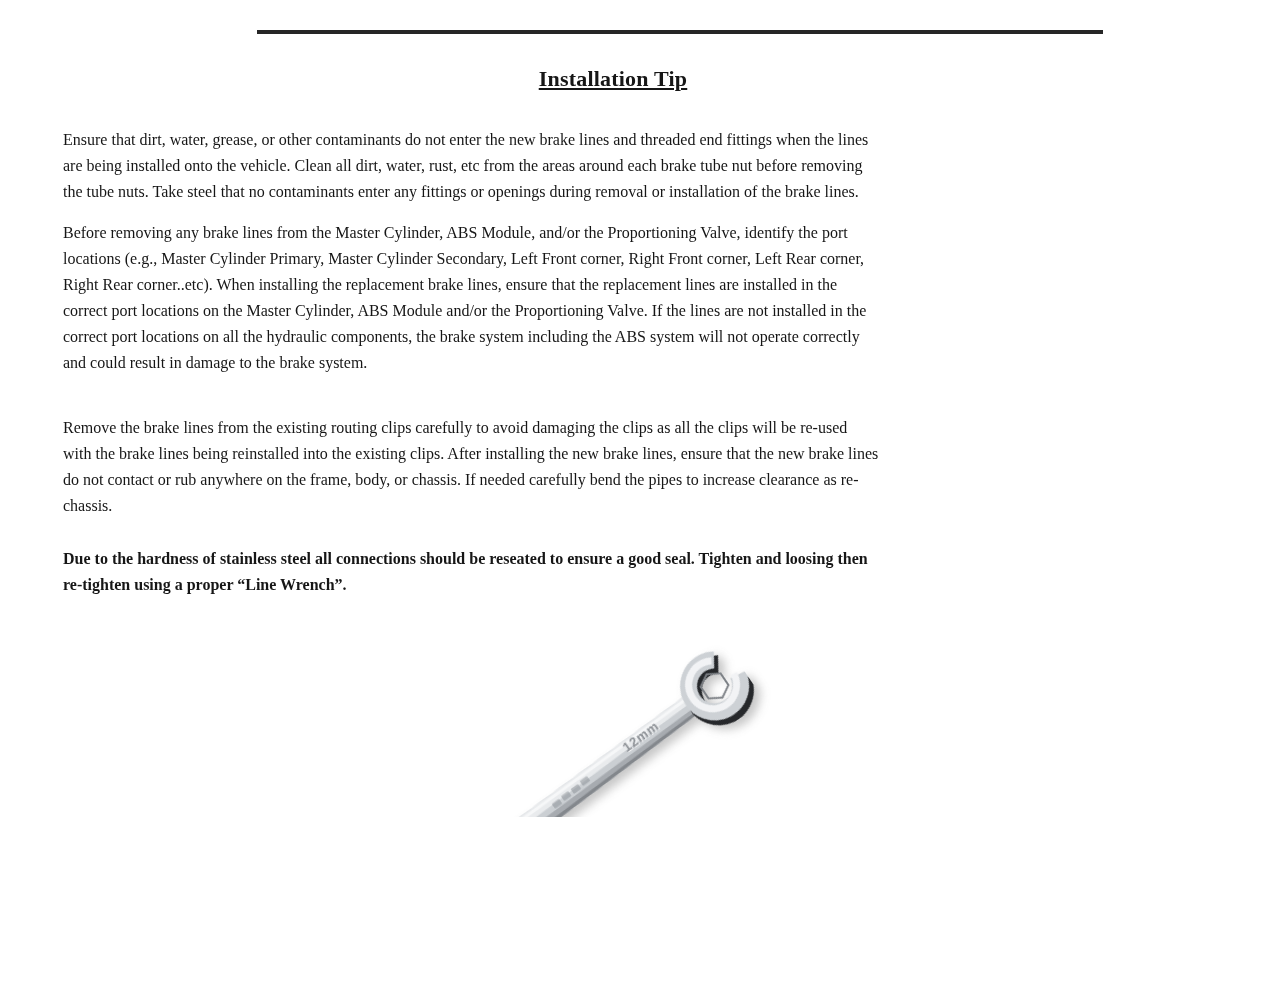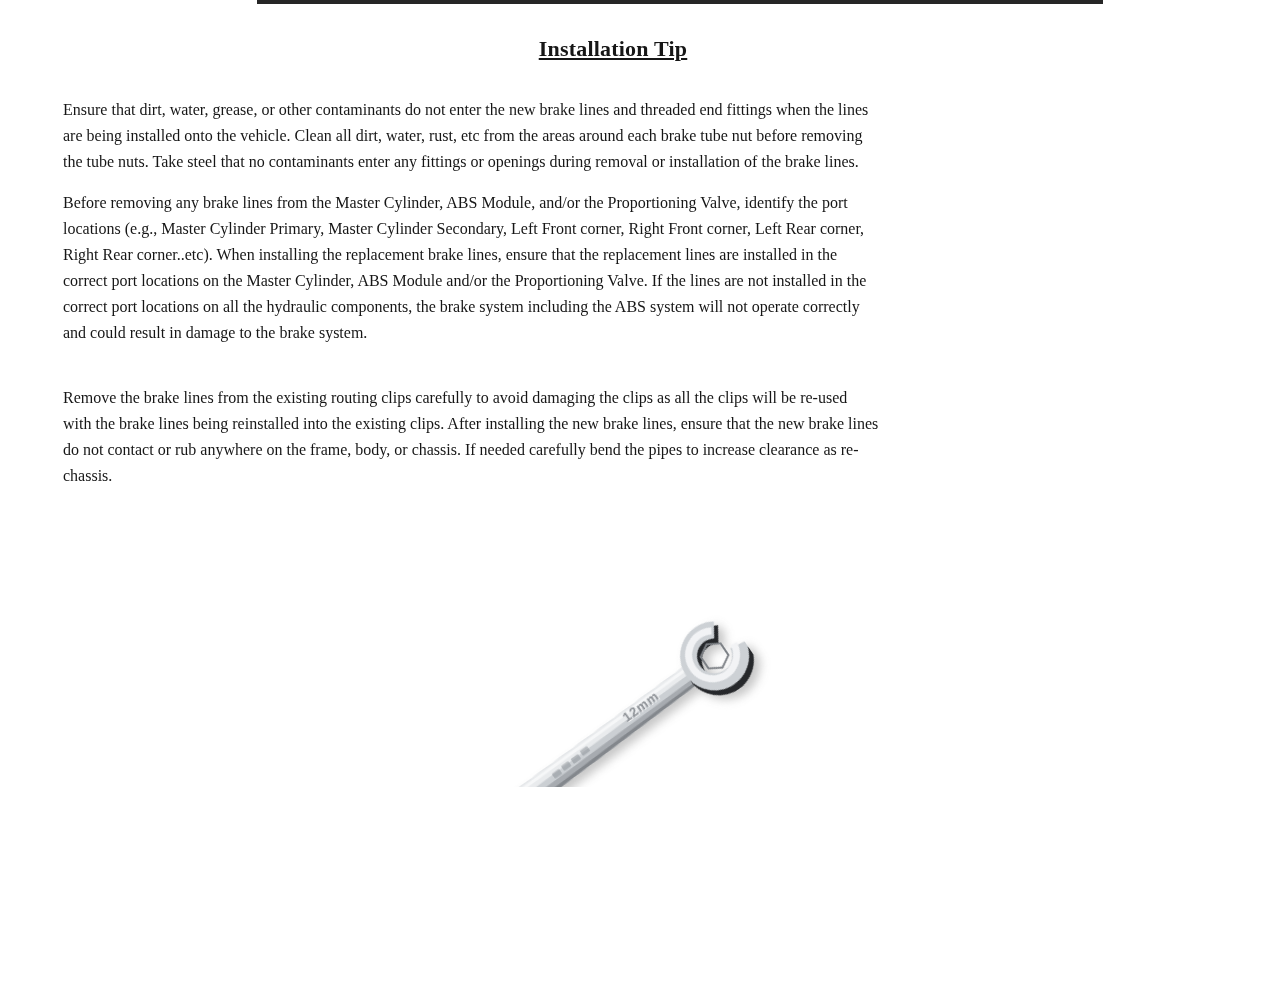--- a/index.html
+++ b/index.html
@@ -3,20 +3,21 @@
 <meta charset="utf-8">
 <style>
   html,body{margin:0;padding:0;background:#ffffff;}
   .page{
     position:relative;
     width:1280px;height:787px;
     background:#ffffff;
     font-family:"Liberation Serif", serif;
     color:#161616;
     overflow:hidden;
+    margin-top:30px;
   }
   .top-crop-bar{
     position:absolute;
     left:257px;top:0;
     width:846px;height:4px;
     background:#262626;
   }
   .title-wrap{
     position:absolute;
     left:63px;top:36px;
@@ -80,20 +81,24 @@
     <span class="ln">and could result in damage to the brake system.</span>
   </div>
 
   <div class="para" style="top:385px">
     <span class="ln">Remove the brake lines from the existing routing clips carefully to avoid damaging the clips as all the clips will be re-used</span>
     <span class="ln">with the brake lines being reinstalled into the existing clips. After installing the new brake lines, ensure that the new brake lines</span>
     <span class="ln">do not contact or rub anywhere on the frame, body, or chassis. If needed carefully bend the pipes to increase clearance as re-</span>
     <span class="ln">chassis.</span>
   </div>
 
+  <div class="para bold" style="top:516px">
+    <span class="ln">Due to the hardness of stainless steel all connections should be reseated to ensure a good seal. Tighten and loosing then</span>
+    <span class="ln">re-tighten using a proper “Line Wrench”.</span>
+  </div>
 
   <div class="wrench-wrap">
     <svg width="380" height="100" viewBox="0 0 380 100">
 
       <g>
         <polygon points="50,42 330,31 332,53 52,68" fill="#cbcfd3"></polygon>
         <polygon points="50,42 330,31 331,40 51,52" fill="#e9ebed"></polygon>
         <polygon points="52,58 331,46 332,53 52,68" fill="#a7abb0"></polygon>
         <polygon points="50,44 330,33 330,36 50,47" fill="#f6f7f8"></polygon>
         <polygon points="52,64 332,50 332,53 52,68" fill="#83878c"></polygon>

